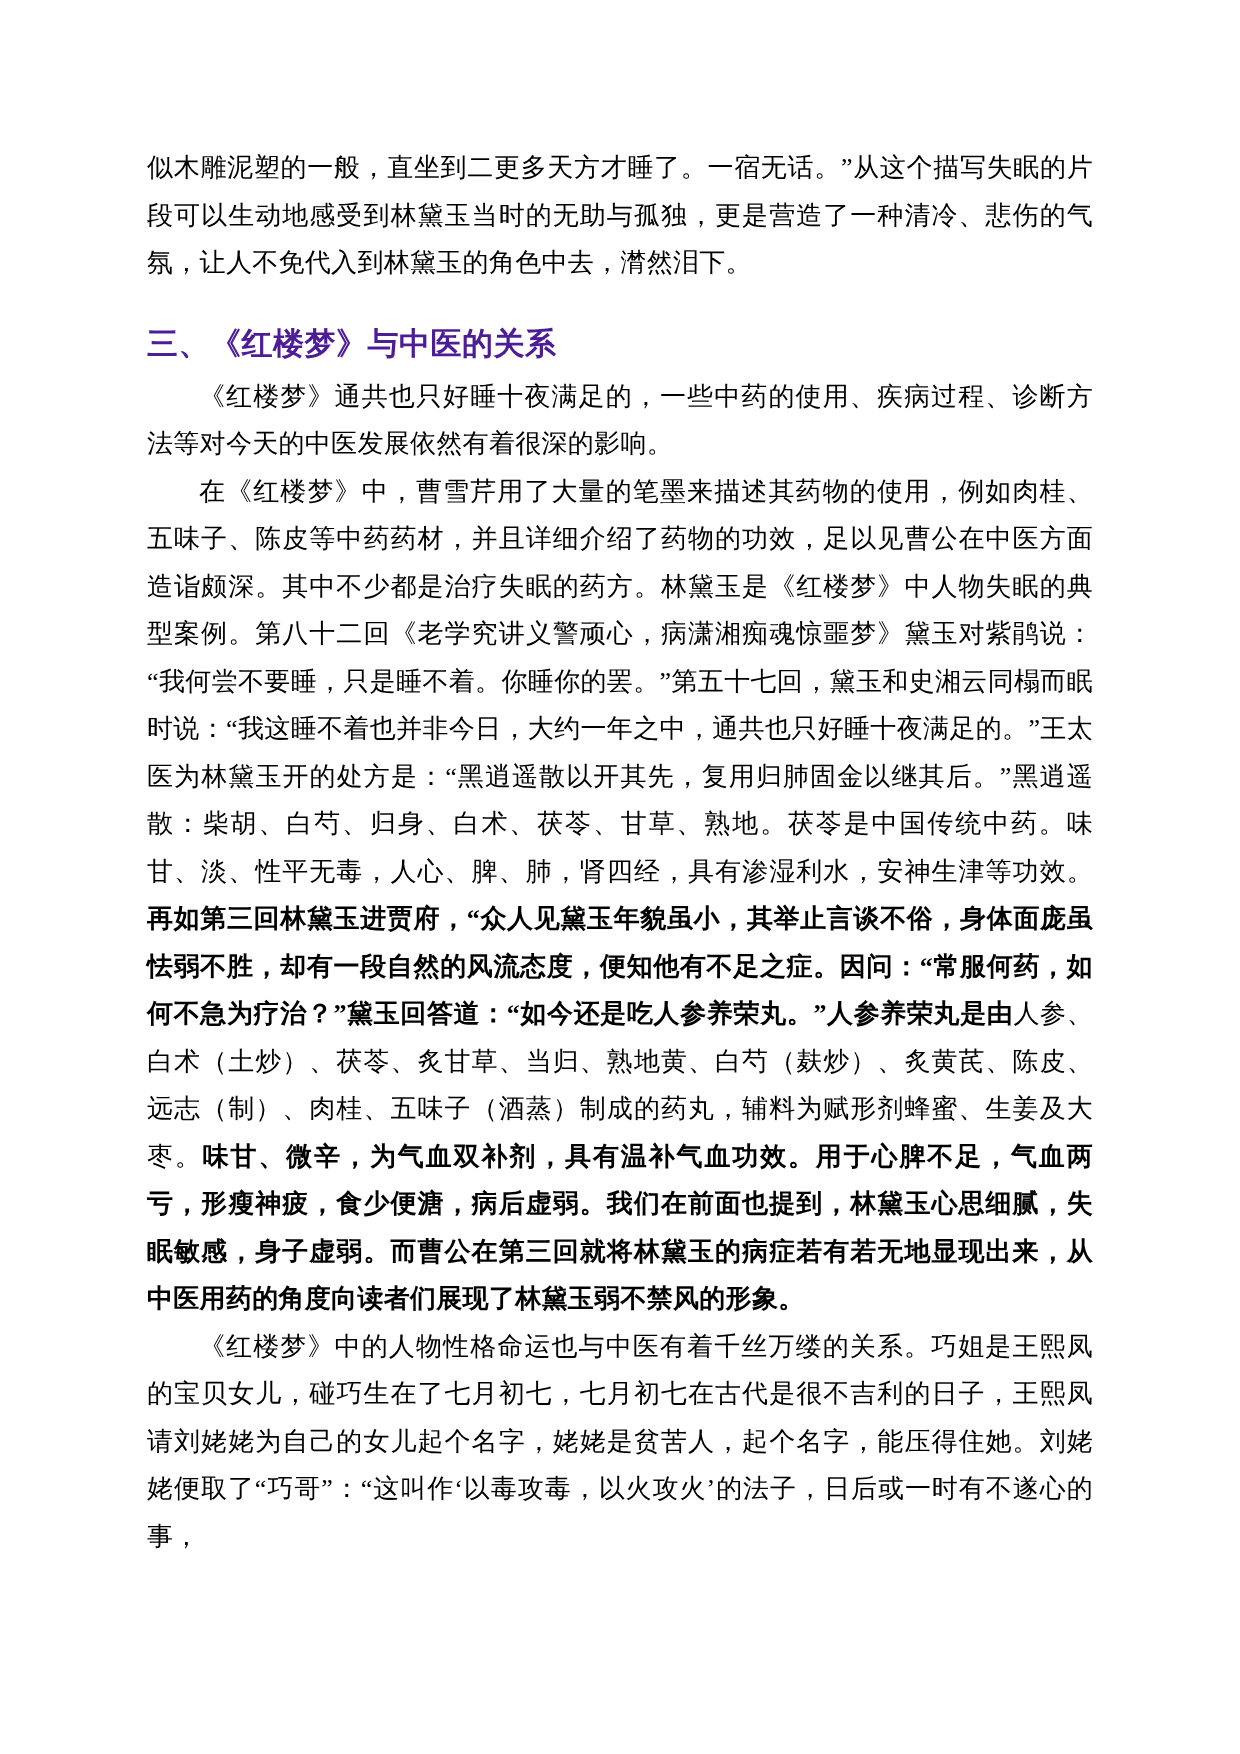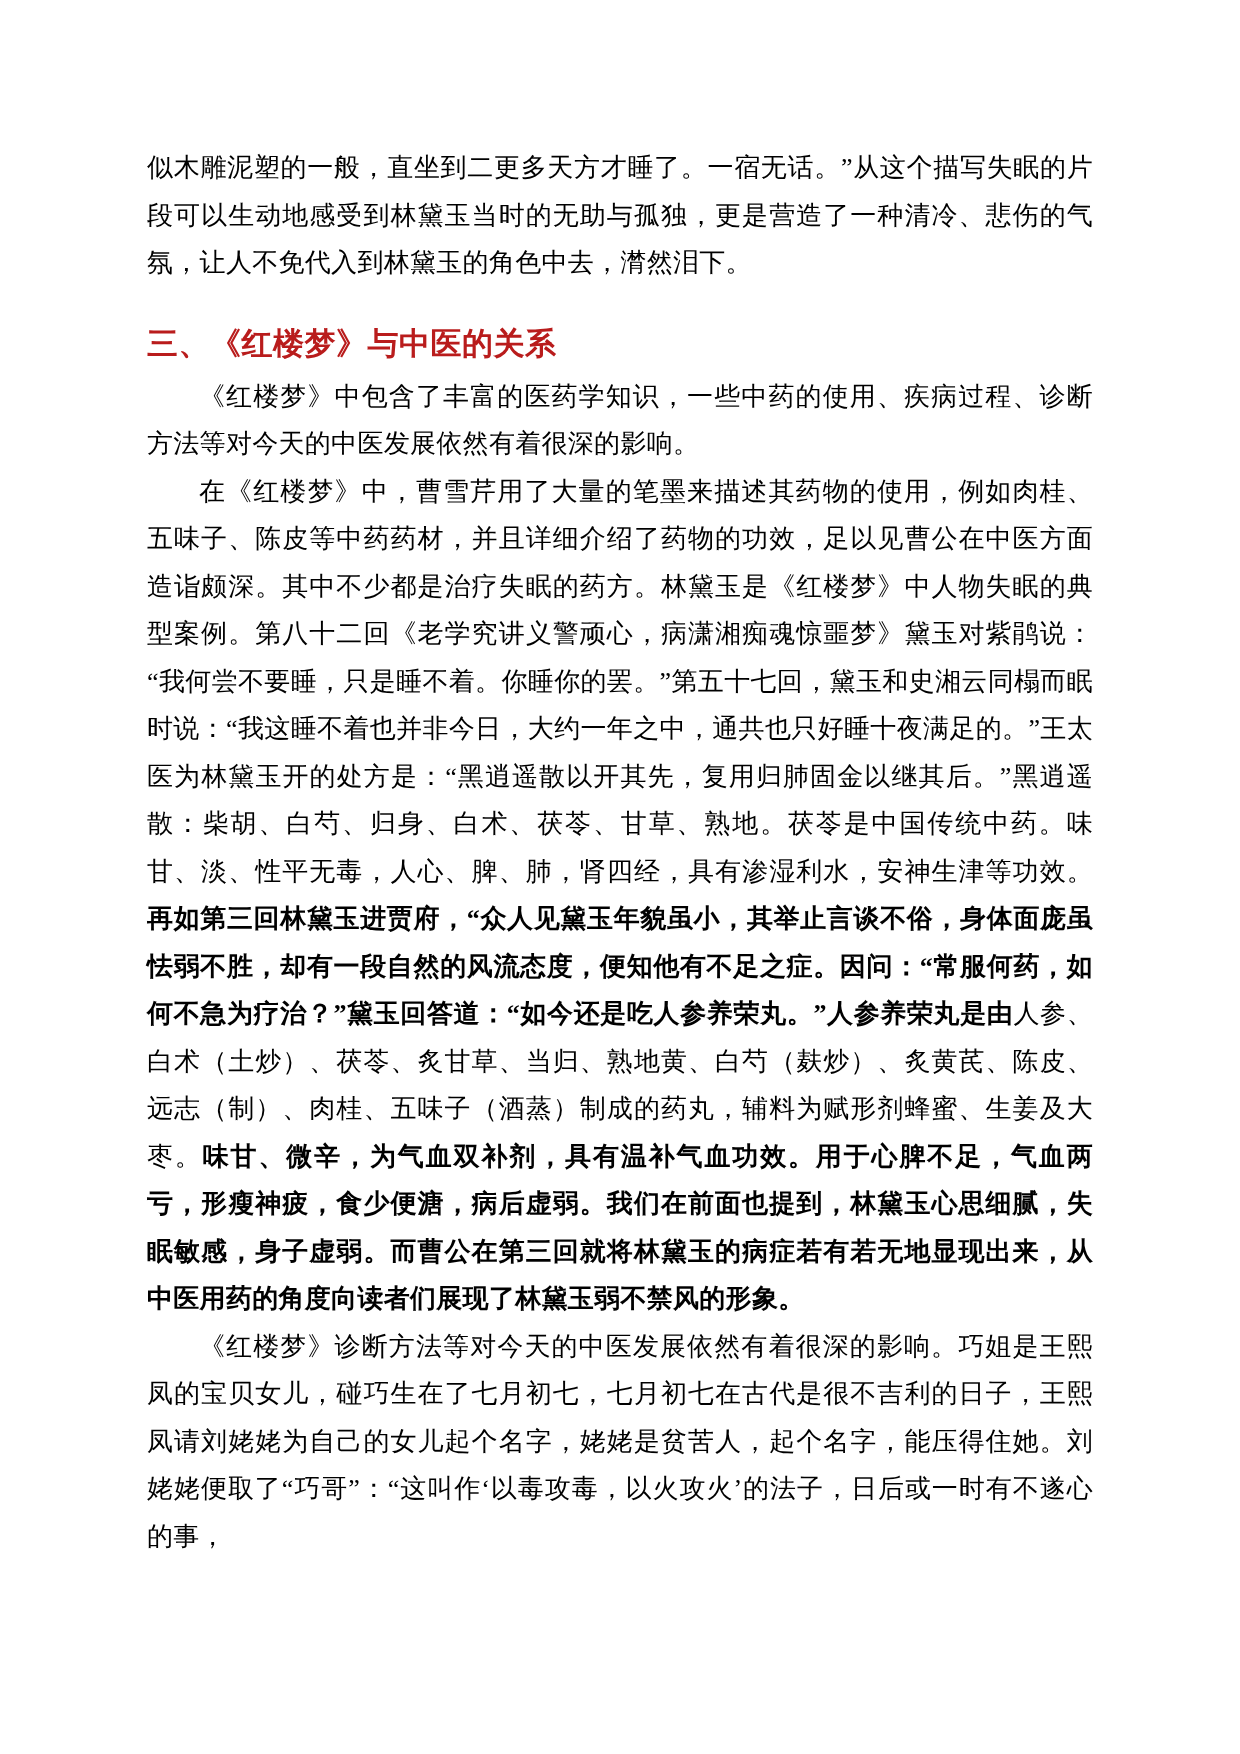--- a/index.html
+++ b/index.html
@@ -29,21 +29,21 @@
   }
   .indent { text-indent: 52px; }
   .bold { font-weight: bold; }
   .heading {
     margin: 35px 0 7px 0;
     font-size: 31px;
     line-height: 44px;
     font-weight: 900;
     letter-spacing: 0.5px;
     font-family: "Liberation Sans", "DejaVu Sans", sans-serif;
-    color: #b91c1c;
+    color: #4c1d95;
   }
   .footer {
     position: absolute;
     top: 1586px;
     left: 0;
     right: 86px;
     text-align: center;
     font-size: 22px;
     line-height: 28px;
     font-weight: bold;
@@ -54,21 +54,21 @@
 </head>
 <body>
 
 <div class="page">
   <div class="content">
 
     <p class="body-text">似木雕泥塑的一般，直坐到二更多天方才睡了。一宿无话。”从这个描写失眠的片段可以生动地感受到林黛玉当时的无助与孤独，更是营造了一种清冷、悲伤的气氛，让人不免代入到林黛玉的角色中去，潸然泪下。</p>
 
     <h2 class="heading">三、《红楼梦》与中医的关系</h2>
 
-    <p class="body-text indent">《红楼梦》中包含了丰富的医药学知识，一些中药的使用、疾病过程、诊断方法等对今天的中医发展依然有着很深的影响。</p>
+    <p class="body-text indent">《红楼梦》通共也只好睡十夜满足的，一些中药的使用、疾病过程、诊断方法等对今天的中医发展依然有着很深的影响。</p>
 
     <p class="body-text indent"><span>在《红楼梦》中，曹雪芹用了大量的笔墨来描述其药物的使用，例如肉桂、五味子、陈皮等中药药材，并且详细介绍了药物的功效，足以见曹公在中医方面造诣颇深。其中不少都是治疗失眠的药方。林黛玉是《红楼梦》中人物失眠的典型案例。第八十二回《老学究讲义警顽心，病潇湘痴魂惊噩梦》黛玉对紫鹃说：“我何尝不要睡，只是睡不着。你睡你的罢。”第五十七回，黛玉和史湘云同榻而眠时说：“我这睡不着也并非今日，大约一年之中，通共也只好睡十夜满足的。”王太医为林黛玉开的处方是：“黑逍遥散以开其先，复用归肺固金以继其后。”黑逍遥散：柴胡、白芍、归身、白术、茯苓、甘草、熟地。茯苓是中国传统中药。味甘、淡、性平无毒，人心、脾、肺，肾四经，具有渗湿利水，安神生津等功效。</span><span class="bold">再如第三回林黛玉进贾府，“众人见黛玉年貌虽小，其举止言谈不俗，身体面庞虽怯弱不胜，却有一段自然的风流态度，便知他有不足之症。因问：“常服何药，如何不急为疗治？”黛玉回答道：“如今还是吃人参养荣丸。”人参养荣丸是由</span><span>人参、白术（土炒）、茯苓、炙甘草、当归、熟地黄、白芍（麸炒）、炙黄芪、陈皮、远志（制）、肉桂、五味子（酒蒸）制成的药丸，辅料为赋形剂蜂蜜、生姜及大枣。</span><span class="bold">味甘、微辛，为气血双补剂，具有温补气血功效。用于心脾不足，气血两亏，形瘦神疲，食少便溏，病后虚弱。我们在前面也提到，林黛玉心思细腻，失眠敏感，身子虚弱。而曹公在第三回就将林黛玉的病症若有若无地显现出来，从中医用药的角度向读者们展现了林黛玉弱不禁风的形象。</span></p>
 
-    <p class="body-text indent">《红楼梦》诊断方法等对今天的中医发展依然有着很深的影响。巧姐是王熙凤的宝贝女儿，碰巧生在了七月初七，七月初七在古代是很不吉利的日子，王熙凤请刘姥姥为自己的女儿起个名字，姥姥是贫苦人，起个名字，能压得住她。刘姥姥便取了“巧哥”：“这叫作‘以毒攻毒，以火攻火’的法子，日后或一时有不遂心的事，</p>
+    <p class="body-text indent">《红楼梦》中的人物性格命运也与中医有着千丝万缕的关系。巧姐是王熙凤的宝贝女儿，碰巧生在了七月初七，七月初七在古代是很不吉利的日子，王熙凤请刘姥姥为自己的女儿起个名字，姥姥是贫苦人，起个名字，能压得住她。刘姥姥便取了“巧哥”：“这叫作‘以毒攻毒，以火攻火’的法子，日后或一时有不遂心的事，</p>
 
   </div>
 
 </div>
 
 </body></html>

